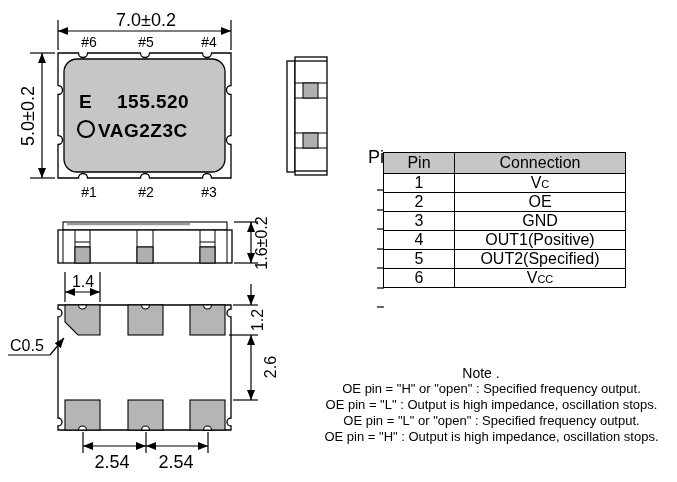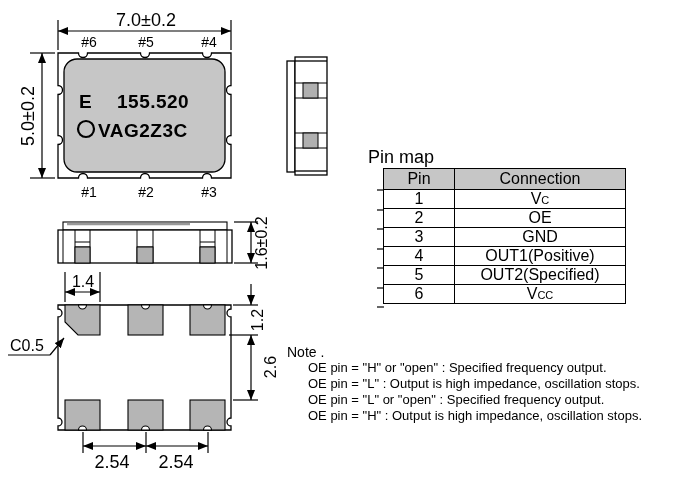--- a/index.html
+++ b/index.html
@@ -7,30 +7,30 @@
           font-family:"Liberation Sans",sans-serif;color:#000;}
   #drawing{position:absolute;left:0;top:0;}
   svg text{font-family:"Liberation Sans",sans-serif;fill:#000;}
   .dim{font-size:16px;}
   .dimL{font-size:18px;}
   .dimP{font-size:18px;}
   .pinlbl{font-size:14px;}
   .mark{font-size:19px;font-weight:bold;letter-spacing:0.5px;}
   
   #pinmap-title{position:absolute;left:368px;top:147px;font-size:18px;}
-  #pinmap-table{position:absolute;left:383px;top:168px;border-collapse:collapse;padding-left:12px;}
+  #pinmap-table{position:absolute;left:383px;top:152px;border-collapse:collapse;padding-left:12px;}
   #pinmap-table th,#pinmap-table td{border:1.6px solid #000;text-align:center;
       padding:0 4px;font-size:16px;font-weight:normal;}
   #pinmap-table th{background:#c6c6c6;height:20px;}
   #pinmap-table td{height:18px;}
   #pinmap-table .col-pin{width:62px;}
   #pinmap-table .col-conn{width:162px;}
   .sc{font-variant:small-caps;}
   
-  #note{position:absolute;left:287px;top:344px;width:388px;font-size:13px;line-height:16px;}
+  #note{position:absolute;left:287px;top:365px;width:388px;font-size:13px;line-height:16px;text-align:center;}
   #note .note-title{font-size:14px;}
   #note .bullet-line{padding-left:12px;font-size:14px;}
   #note .oe-line{padding-left:21px;}
 </style>
 </head>
 <body>
 
 <div id="canvas">
 
   <svg id="drawing" width="677" height="482" viewBox="0 0 677 482">

